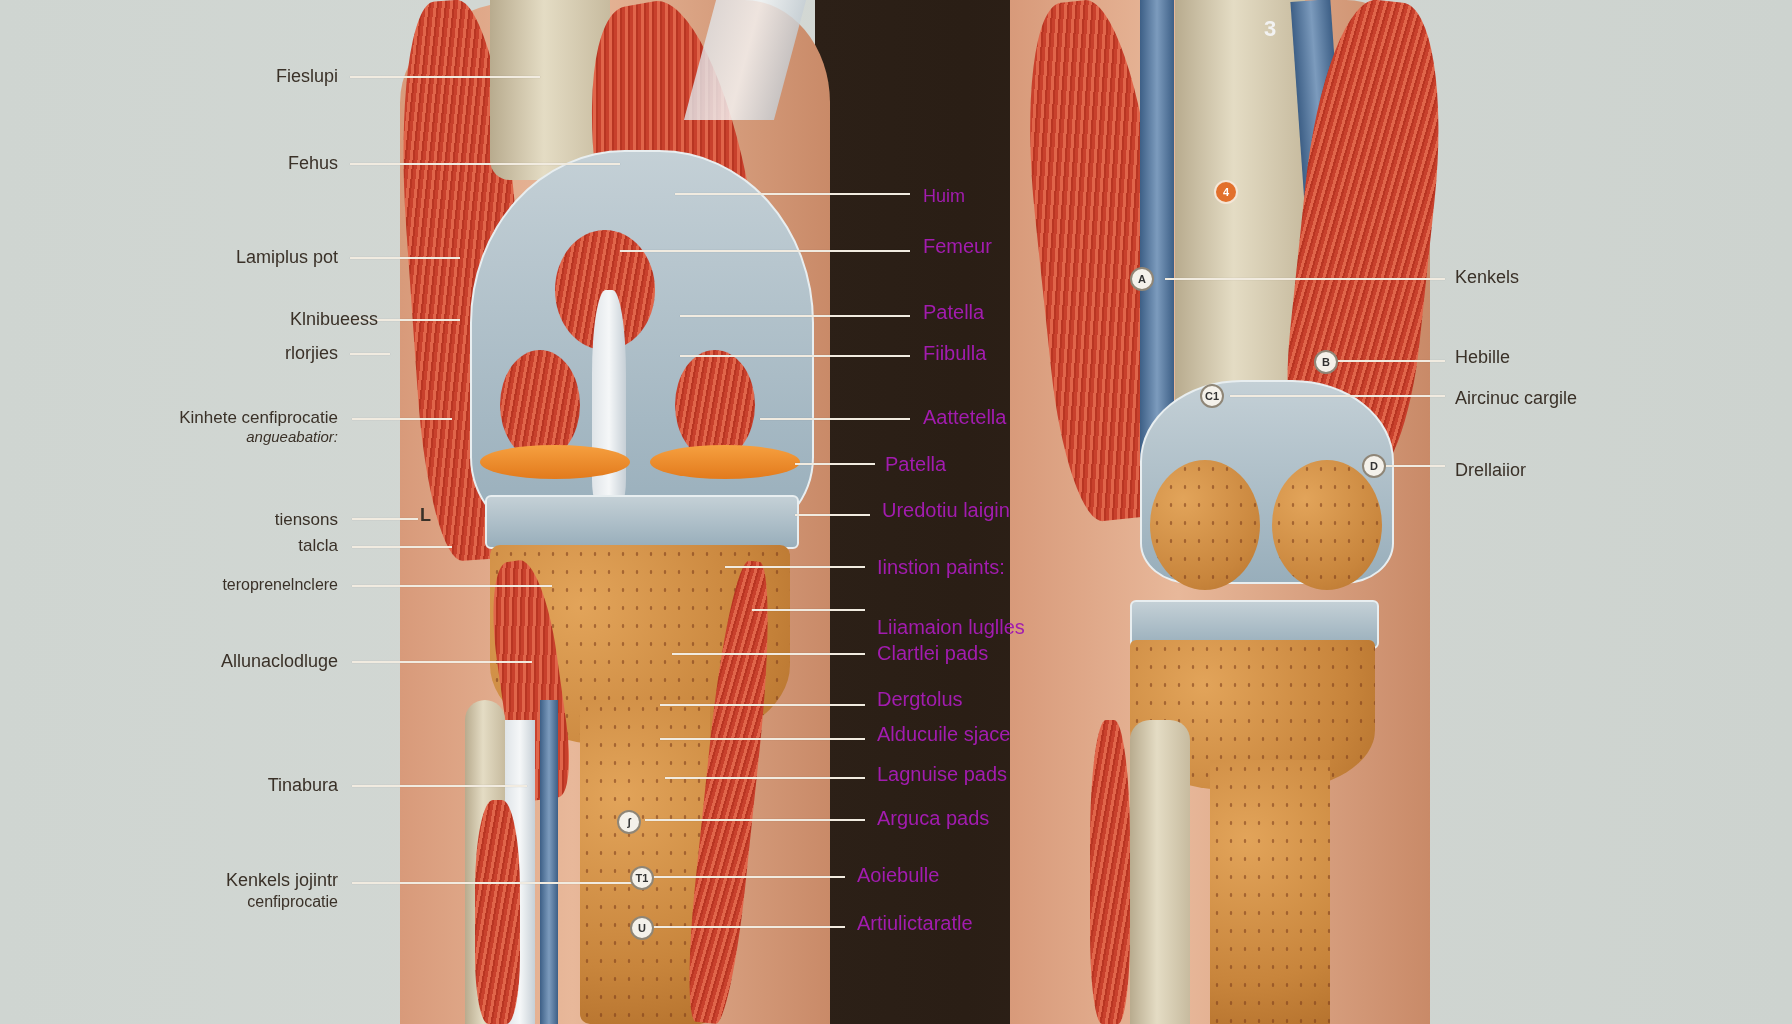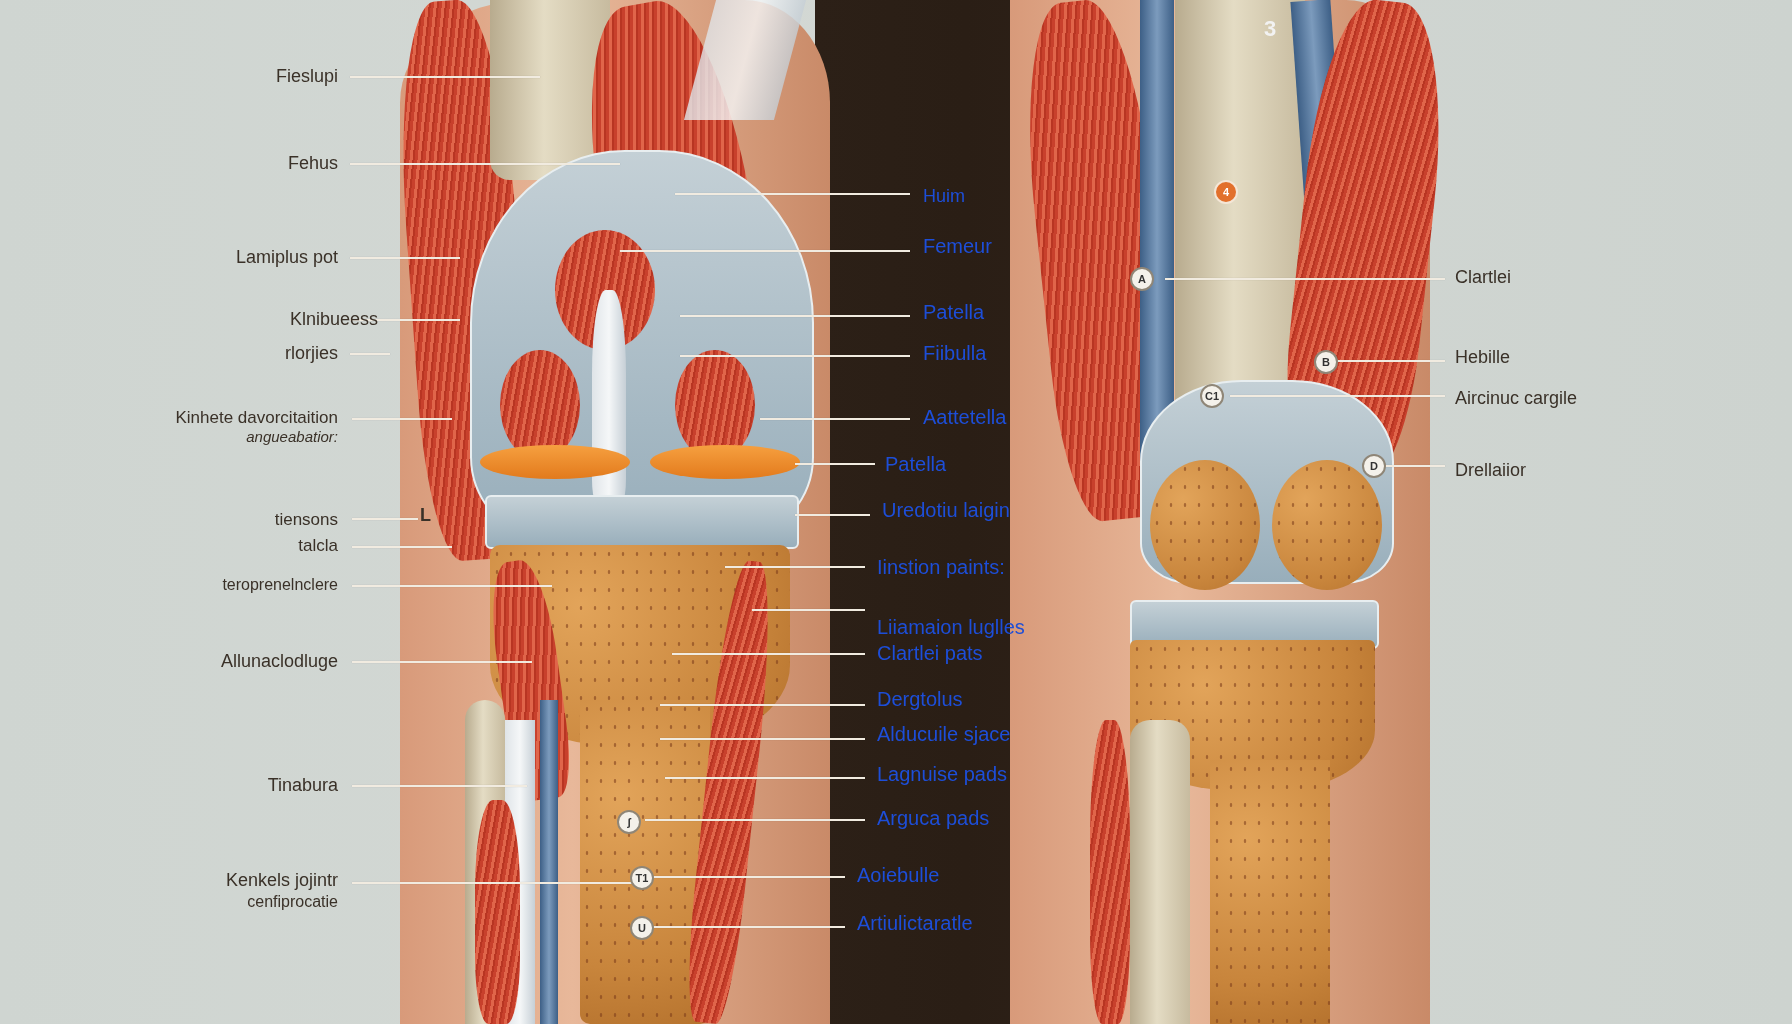--- a/index.html
+++ b/index.html
@@ -17,21 +17,21 @@
   .cartilage{position:absolute;background:linear-gradient(180deg,#c4d0d6,#98aebb);border:2px solid #e8eef0;}
   .spongy{position:absolute;background:radial-gradient(circle at 30% 30%,#e2a45a,#c8853c 70%,#b6732e);}
   .spongy::after{content:"";position:absolute;inset:0;border-radius:inherit;
     background-image:radial-gradient(#7a3a1a 1.2px,transparent 1.6px);background-size:14px 18px;opacity:.55;}
   .vessel{position:absolute;background:linear-gradient(90deg,#3d5f86,#7c9bbd 50%,#3d5f86);}
   .tendon{position:absolute;background:linear-gradient(90deg,#dfe4e8,#f5f7f8 50%,#c6cfd6);}
   .ligament-o{position:absolute;background:linear-gradient(180deg,#f6a040,#e27a1c);border-radius:50%;}
 
   .label{position:absolute;font-size:18px;line-height:20px;white-space:nowrap;}
   .label.dark{color:#3a3128;}
-  .label.light{color:#1d4ed8;font-size:20px;}
+  .label.light{color:#a21caf;font-size:20px;}
   .label.right-align{text-align:right;}
   .leader{position:absolute;height:2px;background:#f1ebe0;box-shadow:0 0 1px rgba(0,0,0,.25);}
   .marker{position:absolute;width:20px;height:20px;border-radius:50%;
     background:#f4f1ea;border:2px solid #8f8677;color:#333;font-size:11px;line-height:20px;text-align:center;font-weight:bold;}
   .marker.orange{background:#e2702c;border-color:#f4e6d6;color:#fff;}
   .num-badge{position:absolute;color:#f2f2f2;font-weight:bold;font-size:22px;}
 </style>
 </head>
 <body>
 
@@ -129,48 +129,48 @@
   <div class="marker" style="left:1362px;top:454px;">D</div>
   <div class="label dark" style="left:420px;top:505px;font-weight:bold;">L</div>
 </div>
 
 <div>
   <div class="label dark right-align" style="right:1454px;top:66px;">Fieslupi</div>
   <div class="label dark right-align" style="right:1454px;top:153px;">Fehus</div>
   <div class="label dark right-align" style="right:1454px;top:247px;">Lamiplus pot</div>
   <div class="label dark right-align" style="right:1414px;top:309px;">Klnibueess</div>
   <div class="label dark right-align" style="right:1454px;top:343px;">rlorjies</div>
-  <div class="label dark right-align" style="right:1454px;top:408px;font-size:17px;">Kinhete davorcitaition</div>
+  <div class="label dark right-align" style="right:1454px;top:408px;font-size:17px;">Kinhete cenfiprocatie</div>
   <div class="label dark right-align" style="right:1454px;top:427px;font-size:15px;font-style:italic;">angueabatior:</div>
   <div class="label dark right-align" style="right:1454px;top:510px;font-size:17px;">tiensons</div>
   <div class="label dark right-align" style="right:1454px;top:536px;font-size:17px;">talcla</div>
   <div class="label dark right-align" style="right:1454px;top:575px;font-size:16px;">teroprenelnclere</div>
   <div class="label dark right-align" style="right:1454px;top:651px;">Allunaclodluge</div>
   <div class="label dark right-align" style="right:1454px;top:775px;">Tinabura</div>
   <div class="label dark right-align" style="right:1454px;top:870px;">Kenkels jojintr</div>
   <div class="label dark right-align" style="right:1454px;top:892px;font-size:16px;">cenfiprocatie</div>
 </div>
 
 <div>
   <div class="label light" style="left:923px;top:186px;font-size:18px;">Huim</div>
   <div class="label light" style="left:923px;top:236px;">Femeur</div>
   <div class="label light" style="left:923px;top:302px;">Patella</div>
   <div class="label light" style="left:923px;top:343px;">Fiibulla</div>
   <div class="label light" style="left:923px;top:407px;">Aattetella</div>
   <div class="label light" style="left:885px;top:454px;">Patella</div>
   <div class="label light" style="left:882px;top:500px;">Uredotiu laigin</div>
   <div class="label light" style="left:877px;top:557px;">Iinstion paints:</div>
   <div class="label light" style="left:877px;top:597px;margin-top:20px;">Liiamaion luglles</div>
-  <div class="label light" style="left:877px;top:643px;">Clartlei pats</div>
+  <div class="label light" style="left:877px;top:643px;">Clartlei pads</div>
   <div class="label light" style="left:877px;top:689px;">Dergtolus</div>
   <div class="label light" style="left:877px;top:724px;">Alducuile sjace</div>
   <div class="label light" style="left:877px;top:764px;">Lagnuise pads</div>
   <div class="label light" style="left:877px;top:808px;">Arguca pads</div>
   <div class="label light" style="left:857px;top:865px;">Aoiebulle</div>
   <div class="label light" style="left:857px;top:913px;">Artiulictaratle</div>
 </div>
 
 <div>
-  <div class="label dark" style="left:1455px;top:267px;">Clartlei</div>
+  <div class="label dark" style="left:1455px;top:267px;">Kenkels</div>
   <div class="label dark" style="left:1455px;top:347px;">Hebille</div>
   <div class="label dark" style="left:1455px;top:388px;">Aircinuc cargile</div>
   <div class="label dark" style="left:1455px;top:460px;">Drellaiior</div>
 </div>
 
 </body></html>

